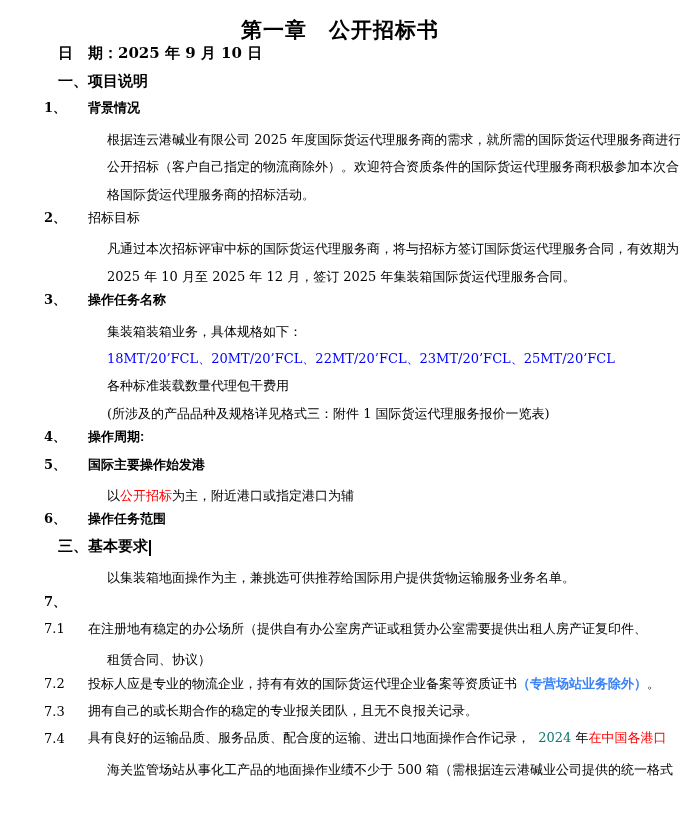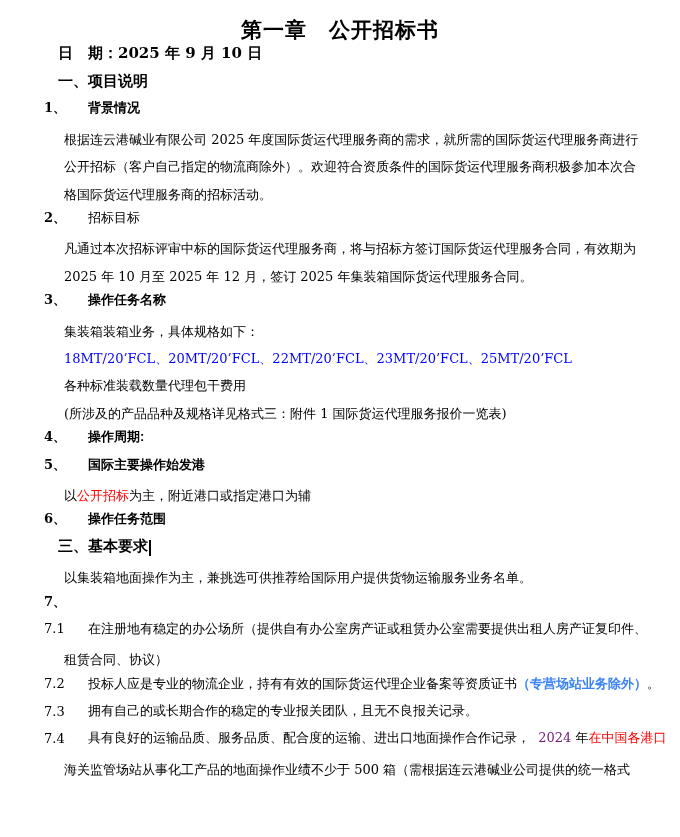--- a/index.html
+++ b/index.html
@@ -19,21 +19,21 @@
     letter-spacing: 1px;
   }
   .rows { position: absolute; top: 40px; left: 0; right: 0; }
   .row {
     height: 27.4px;
     display: flex;
     align-items: center;
     font-size: 13px;
     white-space: pre;
   }
-  .row.body .content { padding-left: 64px; margin-top: 8px; }
+  .row.body .content { padding-left: 107px; margin-top: 8px; }
   .row.h2 .content { padding-left: 58px; }
   .row.h2 .content span { font-size: 15px; }
   .row .num {
     flex: 0 0 44px;
     margin-left: 44px;
     font-size: 13px;
   }
   .row .num.b { font-weight: bold; }
   .content span.b { font-weight: bold; }
   .content span.sans { font-family: "Liberation Sans", "DejaVu Sans", sans-serif; }
@@ -70,16 +70,16 @@
       <div class="row item"><span class="num b">5、</span><span class="content"><span class="b sans">国际主要操作始发港</span></span></div>
       <div class="row body"><span class="content"><span>以</span><span style="color: rgb(255, 0, 0);">公开招标</span><span>为主，附近港口或指定港口为辅</span></span></div>
       <div class="row item"><span class="num b">6、</span><span class="content"><span class="b sans">操作任务范围</span></span></div>
       <div class="row h2"><span class="content"><span class="b sans">三、基本要求</span><span class="cursor"></span></span></div>
       <div class="row body"><span class="content"><span>以集装箱地面操作为主，兼挑选可供推荐给国际用户提供货物运输服务业务名单。</span></span></div>
       <div class="row item"><span class="num b">7、</span></div>
       <div class="row item"><span class="num">7.1</span><span class="content"><span>在注册地有稳定的办公场所（提供自有办公室房产证或租赁办公室需要提供出租人房产证复印件、</span></span></div>
       <div class="row body"><span class="content"><span>租赁合同、协议）</span></span></div>
       <div class="row item"><span class="num">7.2</span><span class="content"><span>投标人应是专业的物流企业，持有有效的国际货运代理企业备案等资质证书</span><span class="b sans" style="color: #3b82f6;">（专营场站业务除外）</span><span>。</span></span></div>
       <div class="row item"><span class="num">7.3</span><span class="content"><span>拥有自己的或长期合作的稳定的专业报关团队，且无不良报关记录。</span></span></div>
-      <div class="row item"><span class="num">7.4</span><span class="content"><span>具有良好的运输品质、服务品质、配合度的运输、进出口地面操作合作记录，  </span><span style="color: #701a75;">2024</span><span> 年</span><span style="color: rgb(255, 0, 0);">在中国各港口</span></span></div>
+      <div class="row item"><span class="num">7.4</span><span class="content"><span>具有良好的运输品质、服务品质、配合度的运输、进出口地面操作合作记录，  </span><span style="color: #0f766e;">2024</span><span> 年</span><span style="color: rgb(255, 0, 0);">在中国各港口</span></span></div>
       <div class="row body"><span class="content"><span style="color: #000000;">海关监管场站</span><span>从事化工产品的地面操作业绩不少于 500 箱（需根据连云港碱业公司提供的统一格式</span></span></div>
     </div>
 </div>
 
 </body></html>

